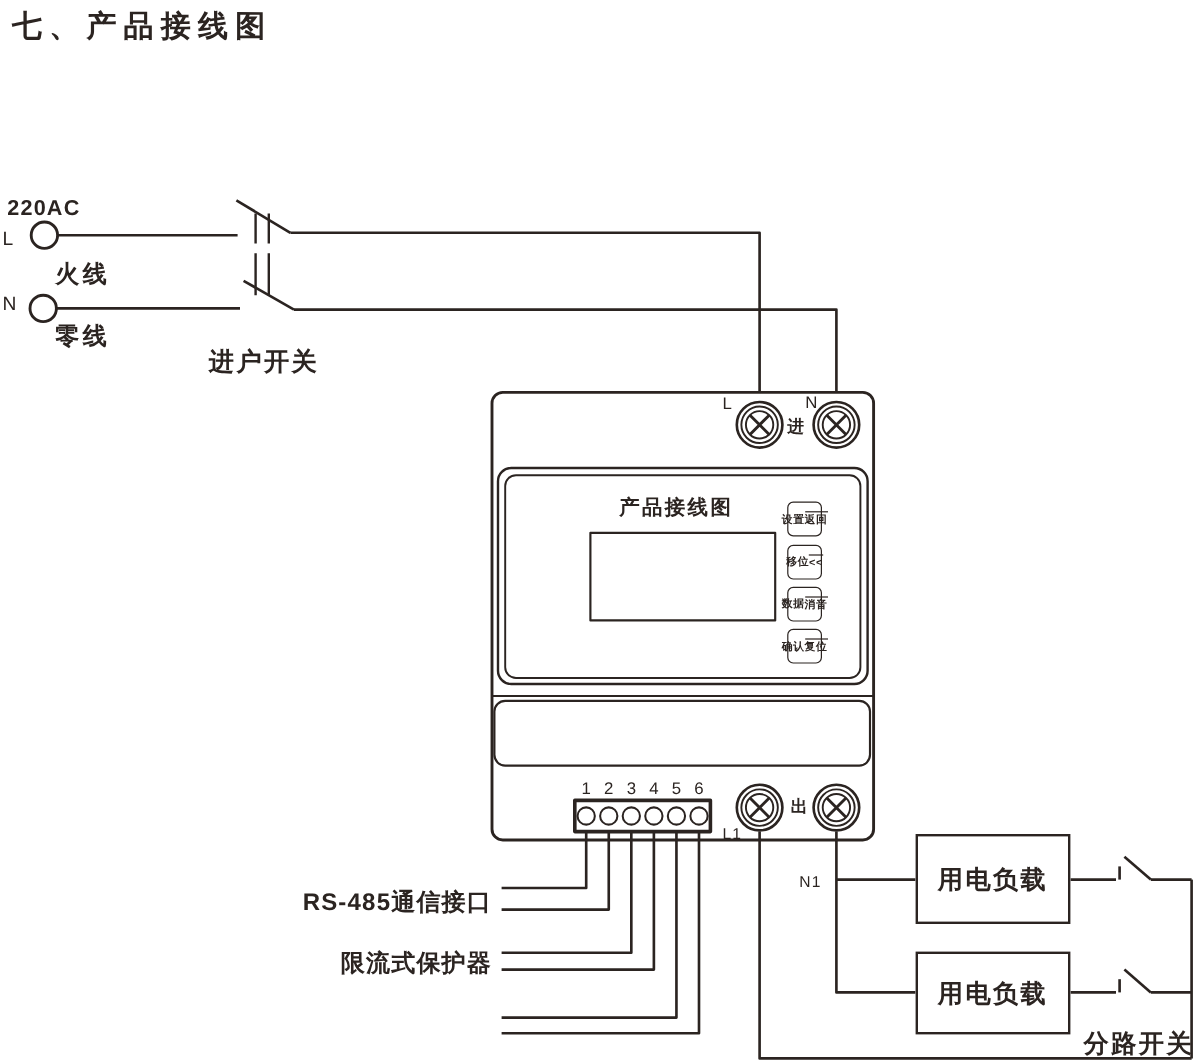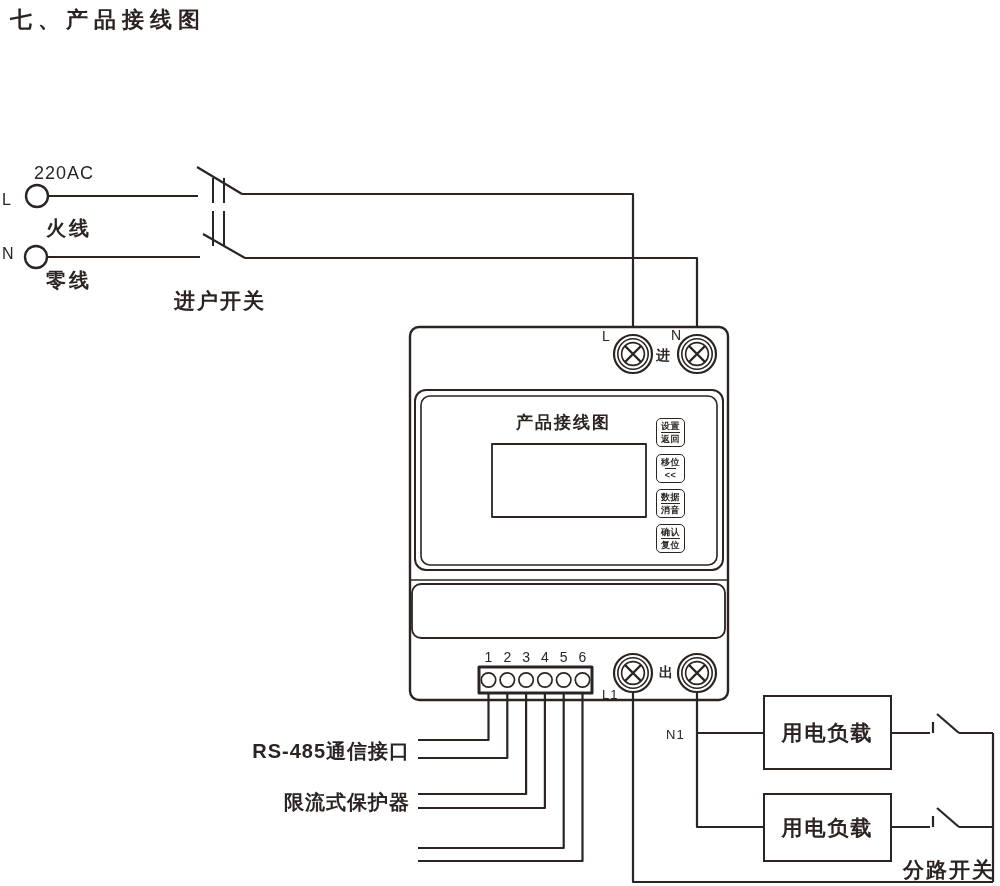--- a/index.html
+++ b/index.html
@@ -2,38 +2,38 @@
 <html><head>
 <meta charset="utf-8">
 <style>
   html,body{margin:0;padding:0;background:#fff;}
   .stage{
     position:relative;width:1000px;height:886px;background:#fff;overflow:hidden;
     font-family:"Liberation Sans",sans-serif;color:#2b2421;
   }
   .abs{position:absolute;white-space:nowrap;}
   .svg-layer{position:absolute;left:0;top:0;width:1000px;height:886px;}
-  .page-title{left:10px;top:5px;font-size:22px;font-weight:bold;letter-spacing:6px;}
-  .v220{left:34px;top:163px;font-size:18px;letter-spacing:1px;}
+  .page-title{left:10px;top:5px;font-size:25px;font-weight:bold;letter-spacing:6px;}
+  .v220{left:6px;top:163px;font-size:18px;letter-spacing:1px;font-weight:bold;}
   .src-l{left:2px;top:191px;font-size:16px;}
   .src-n{left:2px;top:245px;font-size:16px;}
   .live-label{left:46px;top:215px;font-size:20px;font-weight:bold;letter-spacing:3px;}
   .neutral-label{left:46px;top:267px;font-size:20px;font-weight:bold;letter-spacing:3px;}
   .entry-switch-label{left:174px;top:287px;font-size:21px;font-weight:bold;letter-spacing:2px;}
   .device-title{left:516px;top:411px;font-size:17px;font-weight:600;letter-spacing:2px;}
   .dev-l{left:602px;top:328px;font-size:14px;}
   .dev-n{left:671px;top:327px;font-size:14px;}
   .dev-in{left:656px;top:347px;font-size:14px;font-weight:bold;}
   .dev-out{left:659px;top:664px;font-size:14px;font-weight:bold;}
   .dev-l1{left:602px;top:687px;font-size:13px;letter-spacing:1px;}
   .dev-n1{left:666px;top:727px;font-size:13px;letter-spacing:1px;}
   .tnum{top:649px;width:16px;font-size:14px;text-align:center;}
   .btn{
     position:absolute;left:656px;width:29px;height:29px;border:1.6px solid #2b2421;
-    border-radius:5px;display:flex;flex-direction:column;justify-content:center;
+    border-radius:5px;display:flex;justify-content:center;
     background:#fff;box-sizing:border-box;align-items:center;
   }
   .btn .row{
     font-size:9px;font-weight:bold;text-align:center;line-height:12px;
     letter-spacing:0.5px;white-space:nowrap;
   }
   .btn .row.bottom{border-top:1.2px solid #2b2421;}
   .btn1{top:418px;} .btn2{top:453.5px;} .btn3{top:488.5px;} .btn4{top:524px;}
   .iface{width:170px;left:240px;text-align:right;font-size:20px;font-weight:bold;letter-spacing:1px;}
   .iface1{top:738px;} .iface2{top:789px;} .iface3{top:843px;}

